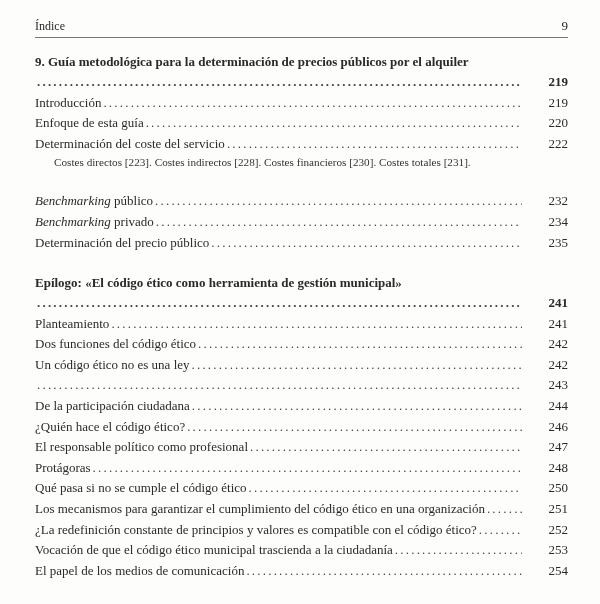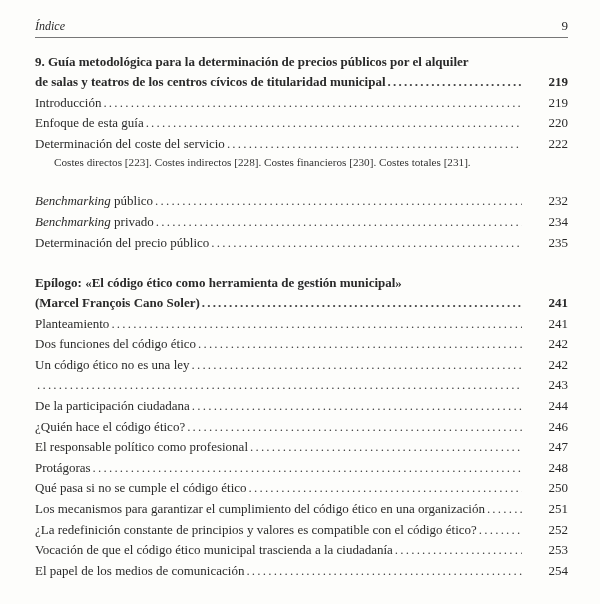--- a/index.html
+++ b/index.html
@@ -7,21 +7,21 @@
     width: 600px; height: 604px; background: #fdfdfb; overflow: hidden;
     font-family: "Liberation Serif", "DejaVu Serif", serif; color: #2a2a2a;
     position: relative;
   }
   .page { position: absolute; left: 35px; top: 0; width: 533px; }
   .running-head {
     position: absolute; top: 17px; left: 0; width: 533px; height: 20px;
     border-bottom: 1.5px solid #777;
     font-size: 12px;
   }
-  .running-head .title { position: absolute; left: 0; top: 2px; font-style: italic; }
+  .running-head .title { position: absolute; left: 0; top: 2px; }
   .running-head .folio { position: absolute; right: 0; top: 1px; font-size: 13px; }
   .toc { position: absolute; left: 0; width: 533px; }
   .row {
     position: relative; height: 20.6px; line-height: 20.6px; font-size: 13px;
     display: flex; align-items: baseline; white-space: nowrap;
   }
   .row .lbl { flex: 0 0 auto; }
   .row .dots {
     flex: 1 1 auto; overflow: hidden; margin: 0 4px 0 2px; letter-spacing: 2.2px; color: #444;
   }
@@ -39,21 +39,20 @@
 
 <div class="page">
   <div class="running-head">
     <span class="title">Índice</span>
     <span class="folio">9</span>
   </div>
 
   <div class="toc" style="top:52px;">
     <div class="chapter-first">9.  Guía metodológica para la determinación de precios públicos por el alquiler</div>
     <div class="row bold">
-      <span class="lbl">de salas y teatros de los centros cívicos de titularidad municipal</span>
       <span class="dots"></span>
       <span class="pg">219</span>
     </div>
     <div id="ch9-entries">
         <div class="row">
           <span class="lbl">Introducción</span>
           <span class="dots"></span>
           <span class="pg">219</span>
         </div>
         <div class="row">
@@ -83,21 +82,20 @@
           <span class="lbl">Determinación del precio público</span>
           <span class="dots"></span>
           <span class="pg">235</span>
         </div>
       </div>
   </div>
 
   <div class="toc" style="top:273px;">
     <div class="chapter-first">Epílogo: «El código ético como herramienta de gestión municipal»</div>
     <div class="row bold">
-      <span class="lbl">(Marcel François Cano Soler)</span>
       <span class="dots"></span>
       <span class="pg">241</span>
     </div>
     <div id="ep-entries">
         <div class="row">
           <span class="lbl">Planteamiento</span>
           <span class="dots"></span>
           <span class="pg">241</span>
         </div>
         <div class="row">

